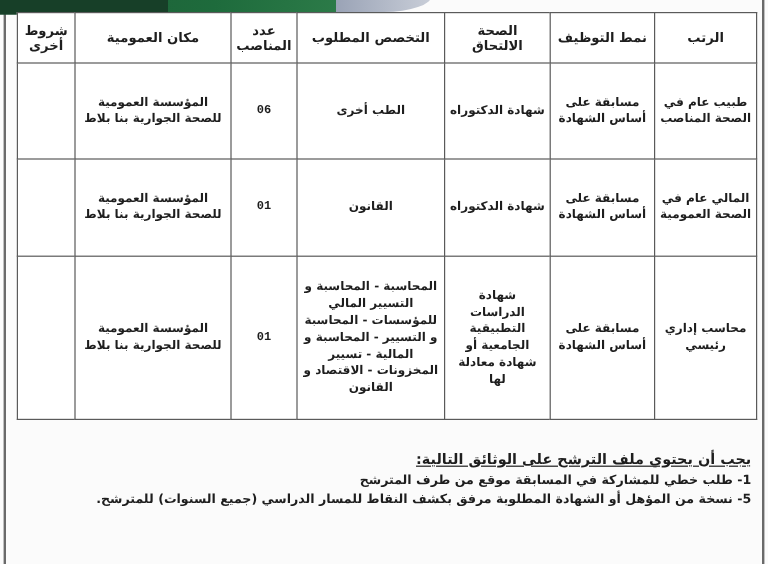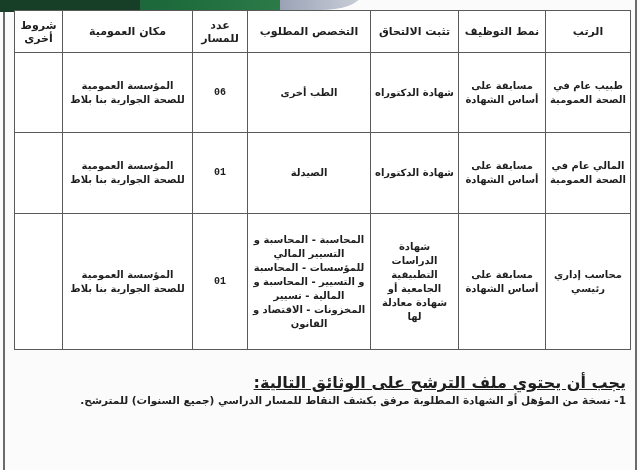--- a/index.html
+++ b/index.html
@@ -40,21 +40,21 @@
   }
   table.jobs th { font-size: 11px; line-height: 13px; height: 37px; }
   table.jobs tr.r1 td { height: 75px; }
   table.jobs tr.r2 td { height: 76px; }
   table.jobs tr.r3 td { height: 131px; }
   td.num { font-family: Liberation Mono, monospace; font-size: 12px; }
   .docs {
     position: absolute; right: 14px; top: 374px; width: 600px; direction: rtl; text-align: right;
   }
   .docs-title {
-    font-size: 16px; font-weight: bold; text-decoration: underline; line-height: 18px;
+    font-size: 12px; font-weight: bold; text-decoration: underline; line-height: 18px;
   }
   .docs-item { font-size: 10.5px; font-weight: bold; line-height: 16px; }
 </style>
 </head>
 <body>
 
 <div class="page-border-left"></div>
 <div class="page-border-right"></div>
 
 <div class="banner">
@@ -70,54 +70,55 @@
     <col style="width:88px">
     <col style="width:123px">
     <col style="width:55px">
     <col style="width:130px">
     <col style="width:48px">
   </colgroup>
   <thead>
     <tr>
       <th>الرتب</th>
       <th>نمط التوظيف</th>
-      <th>تثبت الالتحاق</th>
+      <th>الصحة الالتحاق</th>
       <th>التخصص المطلوب</th>
-      <th>عدد للمسار</th>
+      <th>عدد المناصب</th>
       <th>مكان العمومية</th>
       <th>شروط أخرى</th>
     </tr>
   </thead>
   <tbody>
     <tr class="r1">
-      <td>طبيب عام في الصحة العمومية</td>
+      <td>طبيب عام في الصحة المناصب</td>
       <td>مسابقة على أساس الشهادة</td>
       <td>شهادة الدكتوراه</td>
       <td>الطب أخرى</td>
       <td class="num">06</td>
       <td>المؤسسة العمومية للصحة الجوارية بنا بلاط</td>
       <td></td>
     </tr>
     <tr class="r2">
       <td>المالي عام في الصحة العمومية</td>
       <td>مسابقة على أساس الشهادة</td>
       <td>شهادة الدكتوراه</td>
-      <td>الصيدلة</td>
+      <td>القانون</td>
       <td class="num">01</td>
       <td>المؤسسة العمومية للصحة الجوارية بنا بلاط</td>
       <td></td>
     </tr>
     <tr class="r3">
       <td>محاسب إداري رئيسي</td>
       <td>مسابقة على أساس الشهادة</td>
       <td>شهادة الدراسات التطبيقية الجامعية أو شهادة معادلة لها</td>
       <td>المحاسبة - المحاسبة و التسيير المالي للمؤسسات - المحاسبة و التسيير - المحاسبة و المالية - تسيير المخزونات - الاقتصاد و القانون</td>
       <td class="num">01</td>
       <td>المؤسسة العمومية للصحة الجوارية بنا بلاط</td>
       <td></td>
     </tr>
   </tbody>
 </table>
 
 <div class="docs">
   <div class="docs-title">يجب أن يحتوي ملف الترشح على الوثائق التالية:</div>
-  <div class="docs-item">1- نسخة من المؤهل أو الشهادة المطلوبة مرفق بكشف النقاط للمسار الدراسي (جميع السنوات) للمترشح.</div>
+  <div class="docs-item">1- طلب خطي للمشاركة في المسابقة موقع من طرف المترشح</div>
+  <div class="docs-item">5- نسخة من المؤهل أو الشهادة المطلوبة مرفق بكشف النقاط للمسار الدراسي (جميع السنوات) للمترشح.</div>
 </div>
 
 </body></html>

